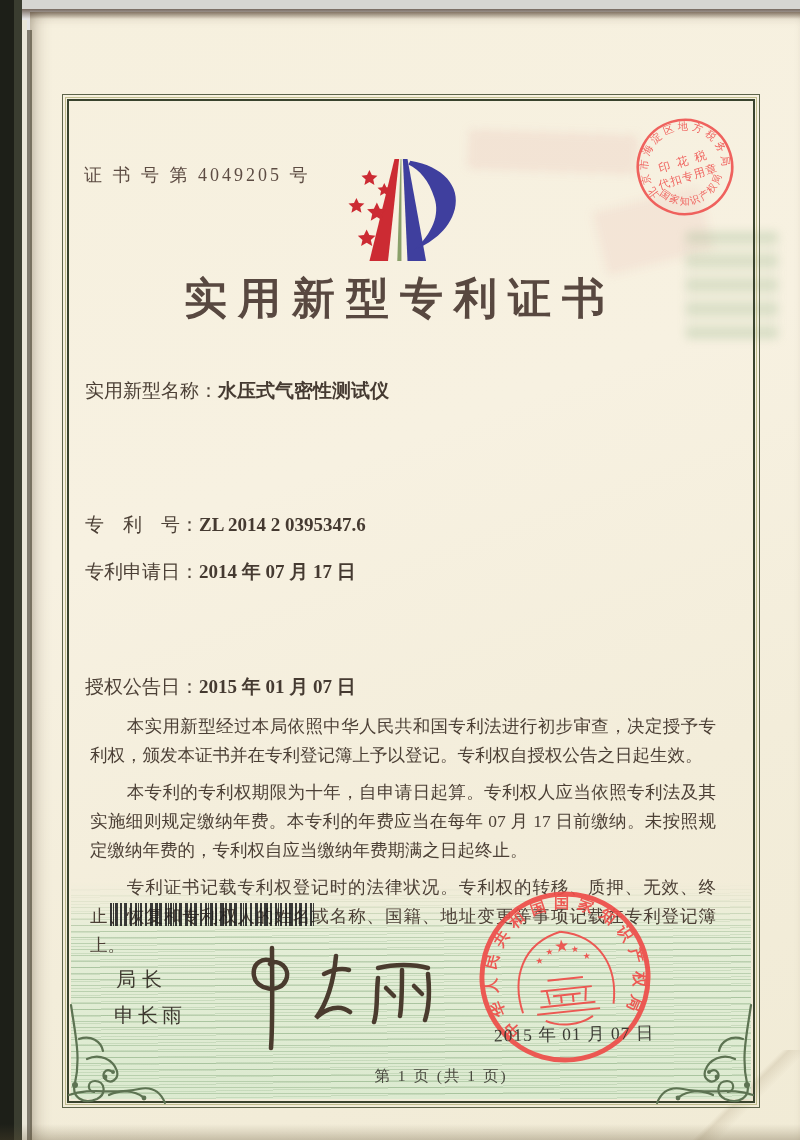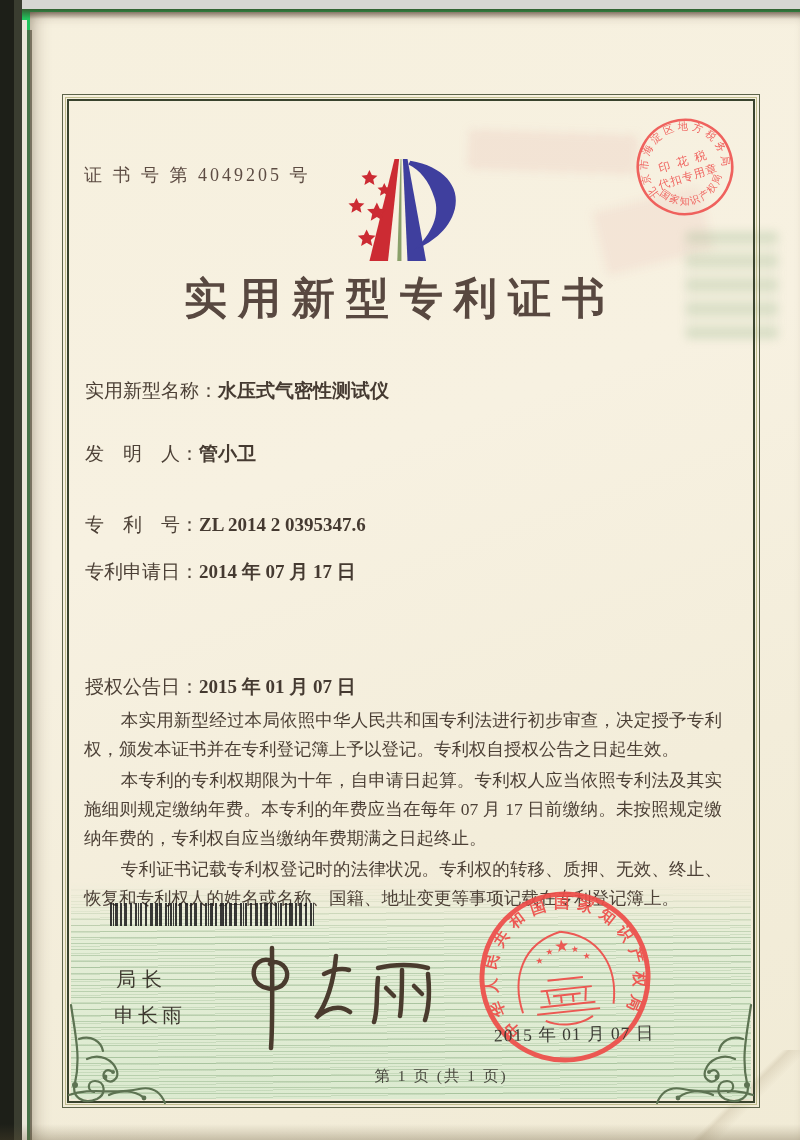--- a/index.html
+++ b/index.html
@@ -1,18 +1,18 @@
 <!DOCTYPE html>
 <html><head>
 <meta charset="utf-8">
 <style>
   html,body{margin:0;padding:0;}
   body{width:800px;height:1140px;overflow:hidden;
        font-family:"Liberation Serif","DejaVu Serif",serif;}
-  .stage{position:relative;width:800px;height:1140px;background:#22c55e;overflow:hidden;}
+  .stage{position:relative;width:800px;height:1140px;background:#e5e5e5;overflow:hidden;}
 
   
   .edge-top{position:absolute;left:0;top:0;width:800px;height:9px;background:#d6d6d2;}
   .edge-shadow-top{position:absolute;left:0;top:9px;width:800px;height:10px;
      background:linear-gradient(180deg,rgba(60,40,25,.65),rgba(60,40,25,0));}
   .edge-left{position:absolute;left:0;top:0;width:22px;height:1140px;
      background:linear-gradient(90deg,#1d1f18 0 14px,#3a3d30 14px 22px);}
   .edge-left-highlight{position:absolute;left:22px;top:20px;width:5px;height:1120px;background:#e9e6d8;}
   .edge-left-dark2{position:absolute;left:27px;top:30px;width:5px;height:1110px;background:#55503f;opacity:.7;}
 
@@ -54,21 +54,21 @@
   .logo{position:absolute;left:336px;top:150px;width:130px;height:120px;}
   .title{position:absolute;left:0;top:270px;width:800px;text-align:center;
      font-size:43px;font-weight:bold;letter-spacing:11px;color:#584840;}
 
   .field{position:absolute;left:85px;font-size:19px;color:#4c4036;white-space:nowrap;}
   .field .val{color:#453a31;font-weight:bold;}
   .f0{top:378px;} .f1{top:441px;} .f2{top:500px;margin-top:12px;} .f3{top:559px;} .f4{top:617px;} .f5{top:674px;}
 
   .paras{position:absolute;left:82px;top:704px;width:642px;font-size:17.5px;line-height:29px;
      color:#4c4036;text-align:justify;}
-  .paras p{margin:2px;text-indent:2.1em;}
+  .paras p{margin:8px;text-indent:2.1em;}
 
   .barcode{position:absolute;left:110px;top:903px;width:204px;height:23px;opacity:.88;
      background:
        repeating-linear-gradient(90deg,#1f1f1f 0 2px,transparent 2px 5px),
        repeating-linear-gradient(90deg,#242424 0 1px,transparent 1px 7px),
        repeating-linear-gradient(90deg,transparent 0 3px,#1a1a1a 3px 4px,transparent 4px 11px);}
 
   .sig-title{position:absolute;left:116px;top:966px;font-size:20px;letter-spacing:6px;color:#3f3a31;}
   .sig-name{position:absolute;left:114px;top:1002px;font-size:20px;letter-spacing:4px;color:#3f3a31;}
   .signature-svg{position:absolute;left:228px;top:944px;width:210px;height:112px;}
@@ -151,21 +151,20 @@
     <g fill="#3f3f9e">
       <path d="M72,8 L77,8 L97,118 L77,118 Z"></path>
       <path d="M80,10 C116,16 134,38 128,62 C122,86 100,100 84,106 C104,88 112,68 106,50 C100,31 90,20 78,14 Z"></path>
     </g>
     <path d="M69.5,8 L70.5,8 L70.5,118 L66,118 Z" fill="#8aa06a"></path>
   </svg>
 
   <div class="title">实用新型专利证书</div>
 
   <div class="field f0"><span class="lab">实用新型名称：</span><span class="val">水压式气密性测试仪</span></div>
-  <div class="field f1"><span class="lab">发　明　人：</span><span class="val">管小卫</span></div>
   <div class="field f2"><span class="lab">专　利　号：</span><span class="val">ZL 2014 2 0395347.6</span></div>
   <div class="field f3"><span class="lab">专利申请日：</span><span class="val">2014 年 07 月 17 日</span></div>
   <div class="field f5"><span class="lab">授权公告日：</span><span class="val">2015 年 01 月 07 日</span></div>
 
   <div class="paras">
     <p>本实用新型经过本局依照中华人民共和国专利法进行初步审查，决定授予专利权，颁发本证书并在专利登记簿上予以登记。专利权自授权公告之日起生效。</p>
     <p>本专利的专利权期限为十年，自申请日起算。专利权人应当依照专利法及其实施细则规定缴纳年费。本专利的年费应当在每年 07 月 17 日前缴纳。未按照规定缴纳年费的，专利权自应当缴纳年费期满之日起终止。</p>
     <p>专利证书记载专利权登记时的法律状况。专利权的转移、质押、无效、终止、恢复和专利权人的姓名或名称、国籍、地址变更等事项记载在专利登记簿上。</p>
   </div>
 

